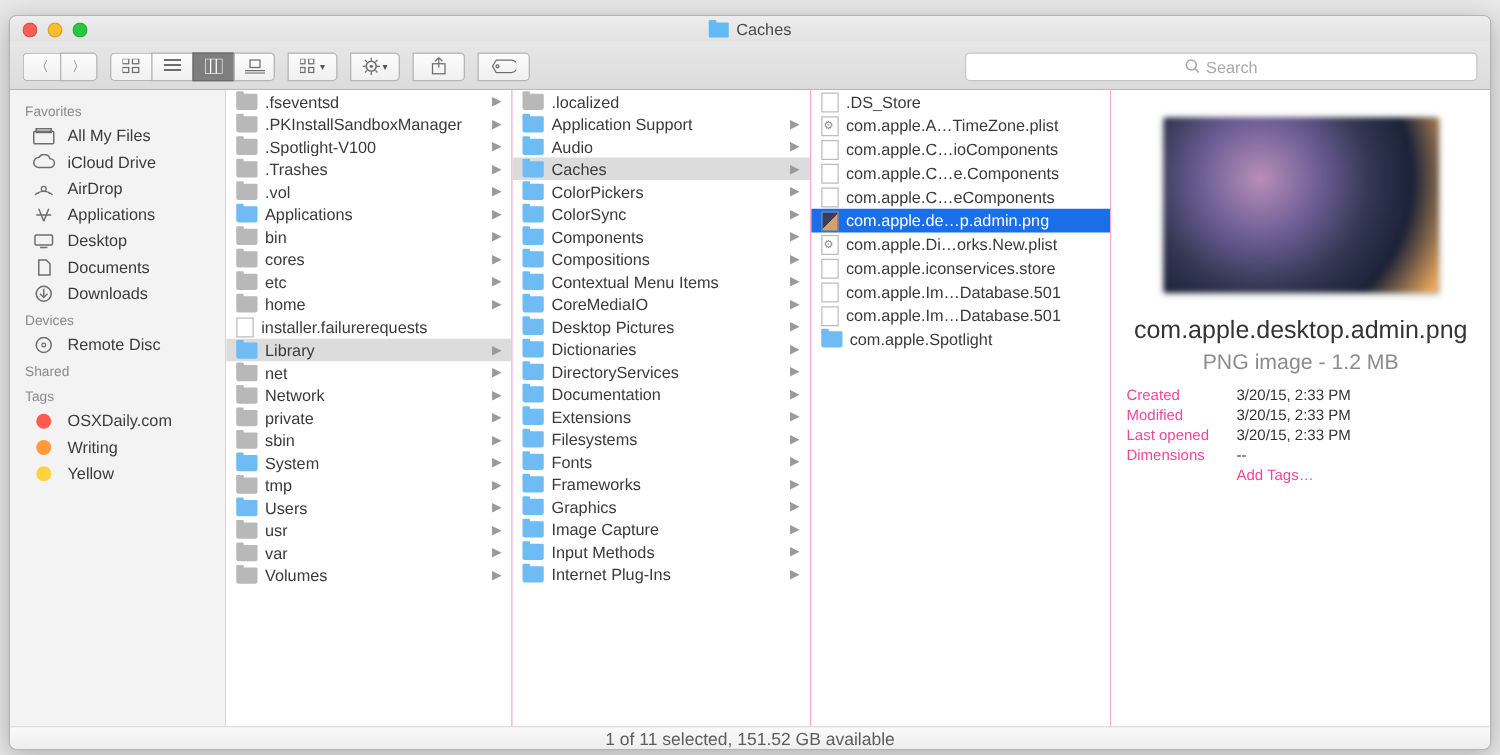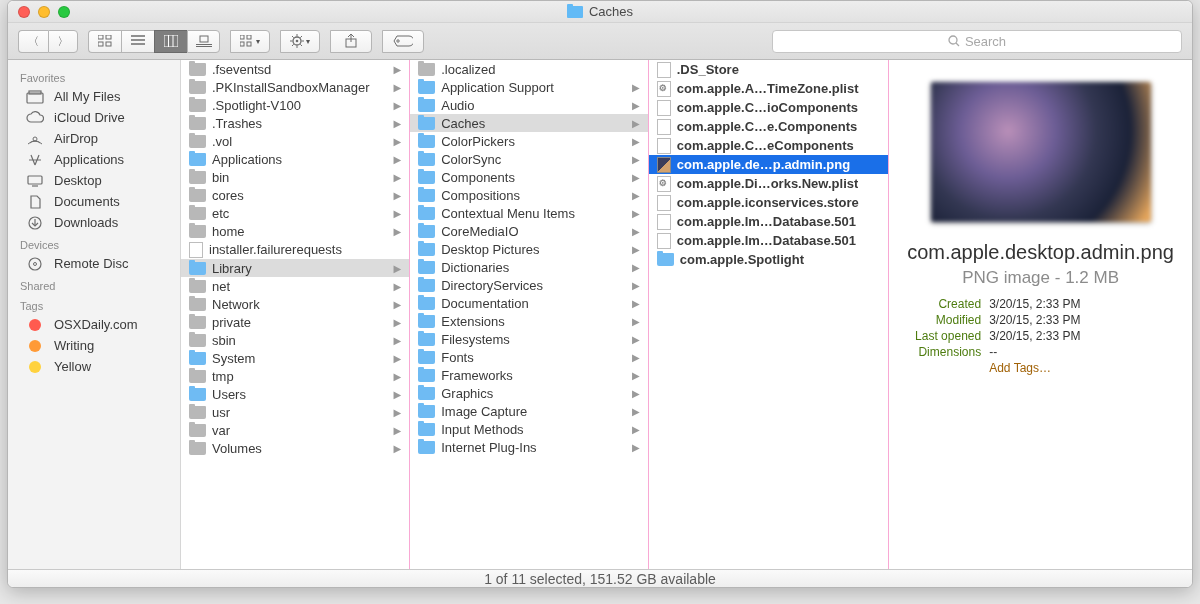--- a/index.html
+++ b/index.html
@@ -1,17 +1,17 @@
 <!DOCTYPE html>
 <html><head>
 <meta charset="utf-8">
 <style>
 * { margin: 0; padding: 0; box-sizing: border-box; font-family: -apple-system, "Helvetica Neue", Helvetica, Arial, sans-serif; }
 body { background: #e8e8e8; width: 1200px; height: 604px; overflow: hidden; }
-.window { width: 1186px; height: 588px; margin: 0 auto; background: #fff; border-radius: 6px; box-shadow: 0 4px 20px rgba(0,0,0,0.25); display: flex; flex-direction: column; border: 1px solid #b5b5b5; }
+.window { width: 1186px; height: 588px; margin: 12px auto; background: #fff; border-radius: 6px; box-shadow: 0 4px 20px rgba(0,0,0,0.25); display: flex; flex-direction: column; border: 1px solid #b5b5b5; }
 
 
 .titlebar { height: 22px; background: linear-gradient(#ededed,#e2e2e2); border-bottom: 1px solid #d3d3d3; border-radius: 6px 6px 0 0; display: flex; align-items: center; position: relative; }
 .traffic { display: flex; gap: 8px; padding-left: 10px; }
 .dot { width: 12px; height: 12px; border-radius: 50%; border: 0.5px solid rgba(0,0,0,0.15); }
 .red { background:#ff5f57;} .yellow{background:#ffbd2e;} .green{background:#28c940;}
 .titlecenter { position:absolute; left:0; right:0; text-align:center; font-size:13px; color:#4a4a4a; display:flex; justify-content:center; align-items:center; gap:6px; pointer-events:none;}
 .titlefolder{ width:16px; height:12px; background:#62baf6; border-radius:1px; position:relative; }
 .titlefolder::before{content:""; position:absolute; top:-2px; left:0; width:6px; height:3px; background:#62baf6; border-radius:1px 1px 0 0;}
 
@@ -38,43 +38,43 @@
 .sidebar{ width:173px; background:#f3f3f3; border-right:1px solid #d6d6d6; padding-top:6px; font-size:13px; color:#404040; overflow:hidden;}
 .sb-head{ font-size:11px; color:#8a8a8a; padding:6px 12px 2px;}
 .sb-item{ display:flex; align-items:center; gap:10px; padding:3px 12px 3px 18px; color:#3b3b3b; cursor:default;}
 .sb-ico{ width:18px; height:14px; display:inline-flex; align-items:center; justify-content:center; color:#6e6e6e; font-size:14px;}
 .tagdot{width:12px; height:12px; border-radius:50%;}
 
 
 .columns{ flex:1; display:flex; min-width:0; font-size:13px; background:#fff;}
 .col{ border-right:1px solid #f9a8d4; overflow-y:auto; overflow-x:hidden;}
 .col::-webkit-scrollbar{width:15px;} .col::-webkit-scrollbar-thumb{background:#c4c4c4; border-radius:8px; border:3px solid #fff;}
-.c1{width:246px;} .c2{width:256px;} .c3{width:258px;font-weight:bold;}
+.c1{width:246px;} .c2{width:256px;} .c3{width:258px;}
 .row{ display:flex; align-items:center; padding:1.5px 6px 1.5px 8px; gap:6px; color:#3a3a3a; white-space:nowrap; position:relative; cursor:default;}
 .row .arr{ margin-left:auto; font-size:10px; color:#9a9a9a; padding-right:2px;}
 .row.sel-grey{ background:#dcdcdc;}
 .row.sel-blue{ background:#1a6fe8; color:#fff;}
 .fico{ width:17px; height:13px; flex-shrink:0; background:#6fbbf3; border-radius:1px 1px 2px 2px; position:relative;}
 .fico::before{content:""; position:absolute; top:-2px; left:0; width:6px; height:3px; background:#6fbbf3; border-radius:1px 1px 0 0;}
 .fico.grey{ background:#b8b8b8;} .fico.grey::before{background:#b8b8b8;}
 .docico{width:14px; height:16px; background:#fff; border:1px solid #bdbdbd; position:relative; flex-shrink:0;}
 .docico.gear::after{content:"⚙"; position:absolute; font-size:9px; color:#888; left:1px; top:1px;}
 .docico.img{ background:linear-gradient(135deg,#3b3d5a 50%,#d2a26e 50%); border-color:#888;}
 .colname{ overflow:hidden; text-overflow:ellipsis;}
 
 
 .preview{ flex:1; background:#fff; display:flex; flex-direction:column; align-items:center; padding:10px 12px 0; font-size:12px; color:#333;}
 .thumb{ width:220px; height:140px; background: radial-gradient(circle at 35% 35%, #b98fb8 0%, #6c5d95 28%, #333752 52%, #1b2238 72%, #e5a55b 96%); border-radius:2px; box-shadow:0 1px 4px rgba(0,0,0,0.4); margin:12px 0 18px; filter:blur(2px);}
 .pname{ font-size:20px; text-align:center; line-height:1.2; margin-bottom:4px; padding:0 6px;}
 .pkind{ color:#8b8b8b; margin-bottom:8px; font-size:17px;}
 .meta{ width:100%; font-size:12px;}
 .metarow{ display:flex; padding:1px 0;}
-.metakey{ width:88px; text-align:right; color:#4d7c0f; padding-right:8px;}
+.metakey{ width:88px; text-align:left; color:#ec4899; padding-right:8px;}
 .metaval{ color:#333;}
-.addtags{color:#a16207;}
+.addtags{color:#ec4899;}
 
 
 .status{ height:18px; border-top:1px solid #c9c9c9; background:linear-gradient(#fafafa,#eeeeee); font-size:14px; color:#5c5c5c; display:flex; align-items:center; justify-content:center; border-radius:0 0 6px 6px;}
 svg{display:block;}
 </style>
 </head>
 <body>
 
 <div class="window">
 

